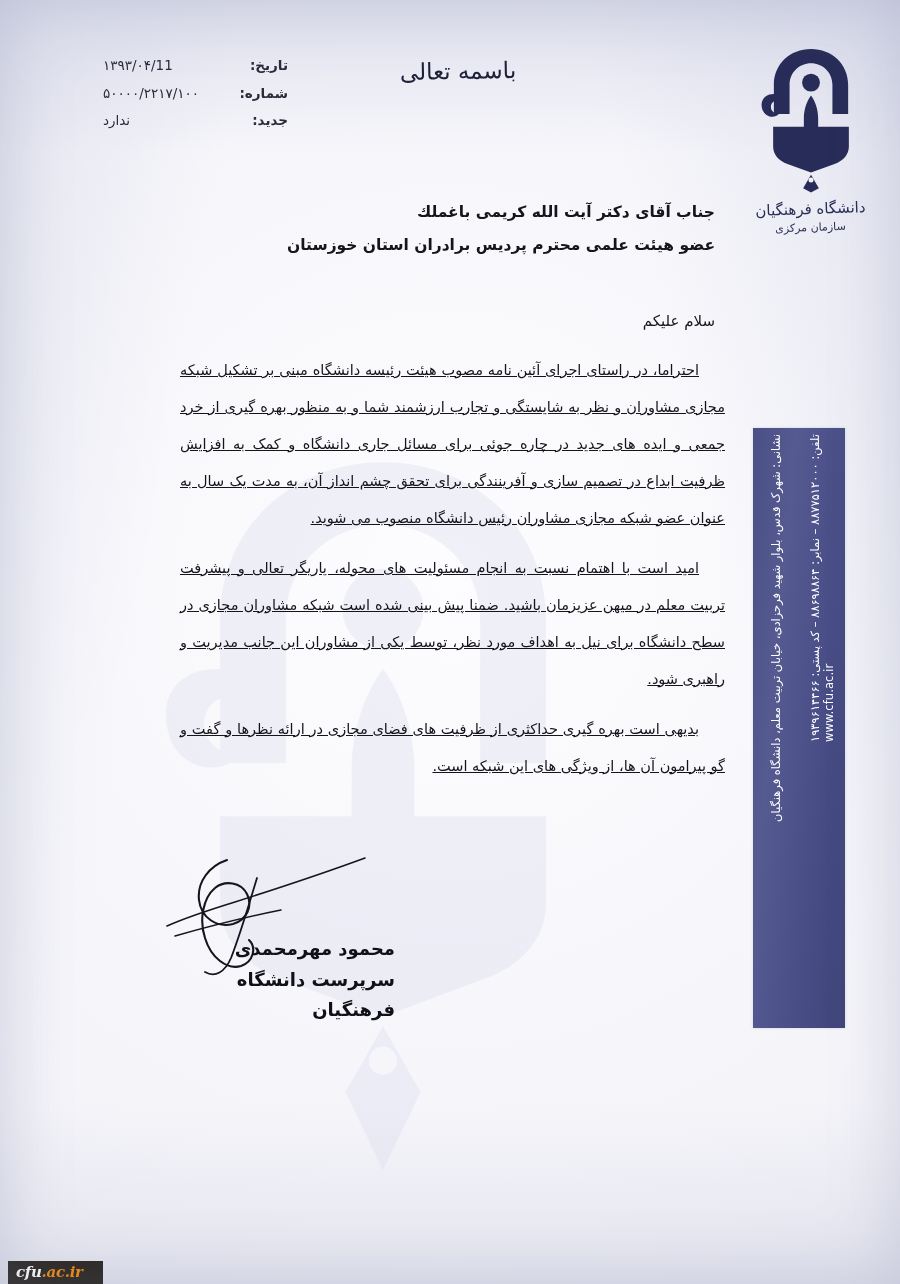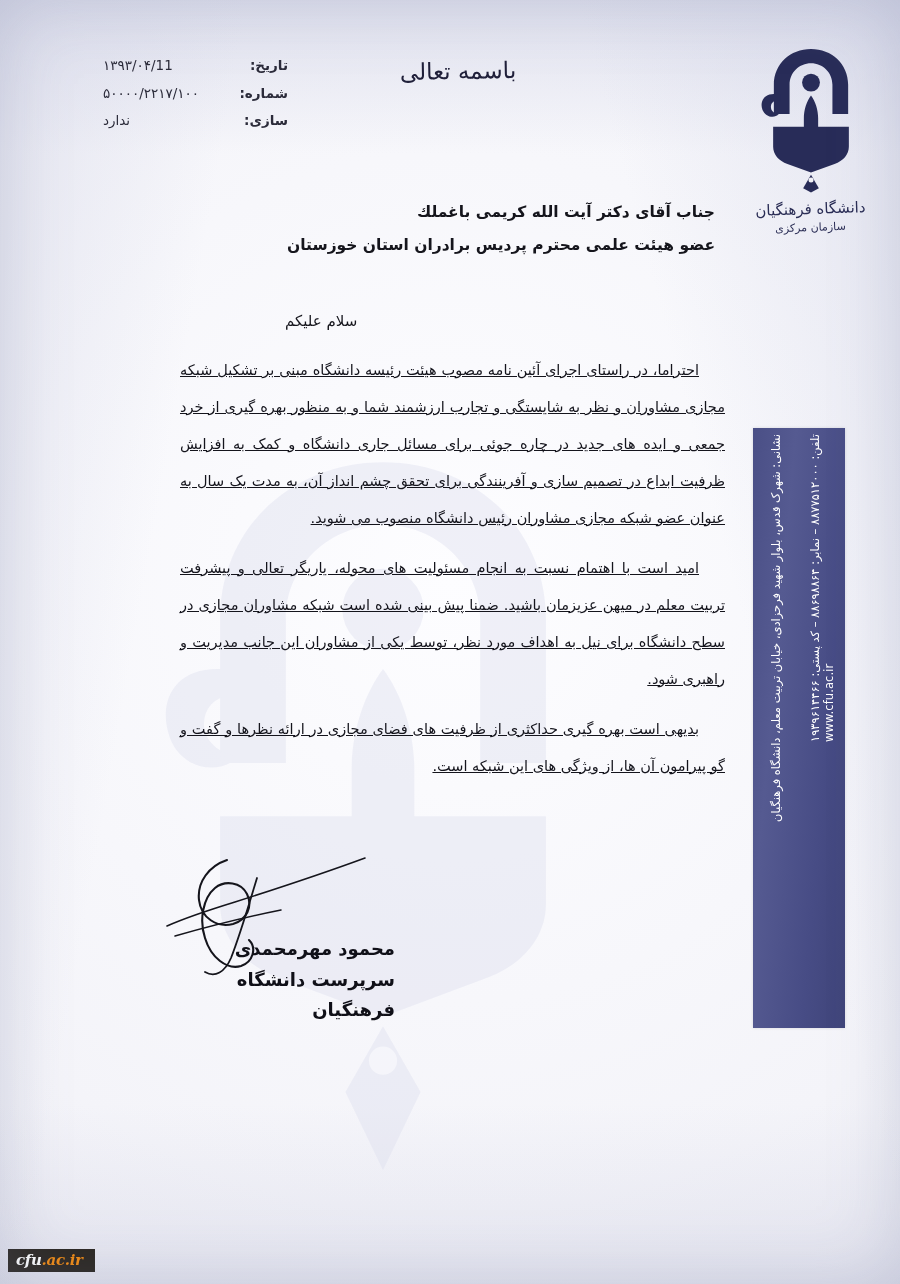--- a/index.html
+++ b/index.html
@@ -119,21 +119,21 @@
     font-weight:bold;
     font-size:15.5px;
     color:#15151c;
     line-height:2.1;
   }
 
   .greeting{
     position:absolute;
     top:312px;right:185px;
     width:430px;
-    text-align:left;
+    text-align:right;
     font-size:15px;
     color:#15151c;
     letter-spacing:1.5px;
   }
 
   
   .body{
     position:absolute;
     top:352px;right:175px;
     width:545px;
@@ -157,23 +157,23 @@
   .sign-scribble svg{width:100%;height:100%;display:block;}
   .sign-name{
     position:absolute;right:0;top:74px;width:100%;
     text-align:right;font-weight:bold;font-size:18px;color:#101018;
     line-height:1.7;
   }
 
   
   .footer-badge{
     position:absolute;
-    left:8px;bottom:12px;
+    left:8px;bottom:0;
     background:#2b2722;
-    padding:2px 12px 3px 8px;
+    padding:2px 20px 3px 8px;
     font-family:"DejaVu Serif","Liberation Serif",serif;
     font-weight:bold;font-size:15px;
     font-style:italic;
     direction:ltr;
     letter-spacing:-.3px;
   }
   .fb-a{color:#ffffff;}
   .fb-b{color:#f08a12;}
 </style>
 </head>
@@ -208,21 +208,21 @@
   <div class="meta">
     <div class="meta-row">
       <span class="meta-label">تاریخ:</span>
       <span class="meta-value">۱۳۹۳/۰۴/11</span>
     </div>
     <div class="meta-row">
       <span class="meta-label">شماره:</span>
       <span class="meta-value">۵۰۰۰۰/۲۲۱۷/۱۰۰</span>
     </div>
     <div class="meta-row">
-      <span class="meta-label">سازی:</span>
+      <span class="meta-label">جدید:</span>
       <span class="meta-value">ندارد</span>
     </div>
   </div>
 
   <div class="basmala">باسمه تعالی</div>
 
   <div class="logo">
     <svg viewBox="0 0 300 420" xmlns="http://www.w3.org/2000/svg" aria-hidden="true">
       <g fill="#282c58">
         <path d="M150 14 C92 14 46 56 46 114 L46 196 L90 196 L90 114 C90 80 117 54 150 54

